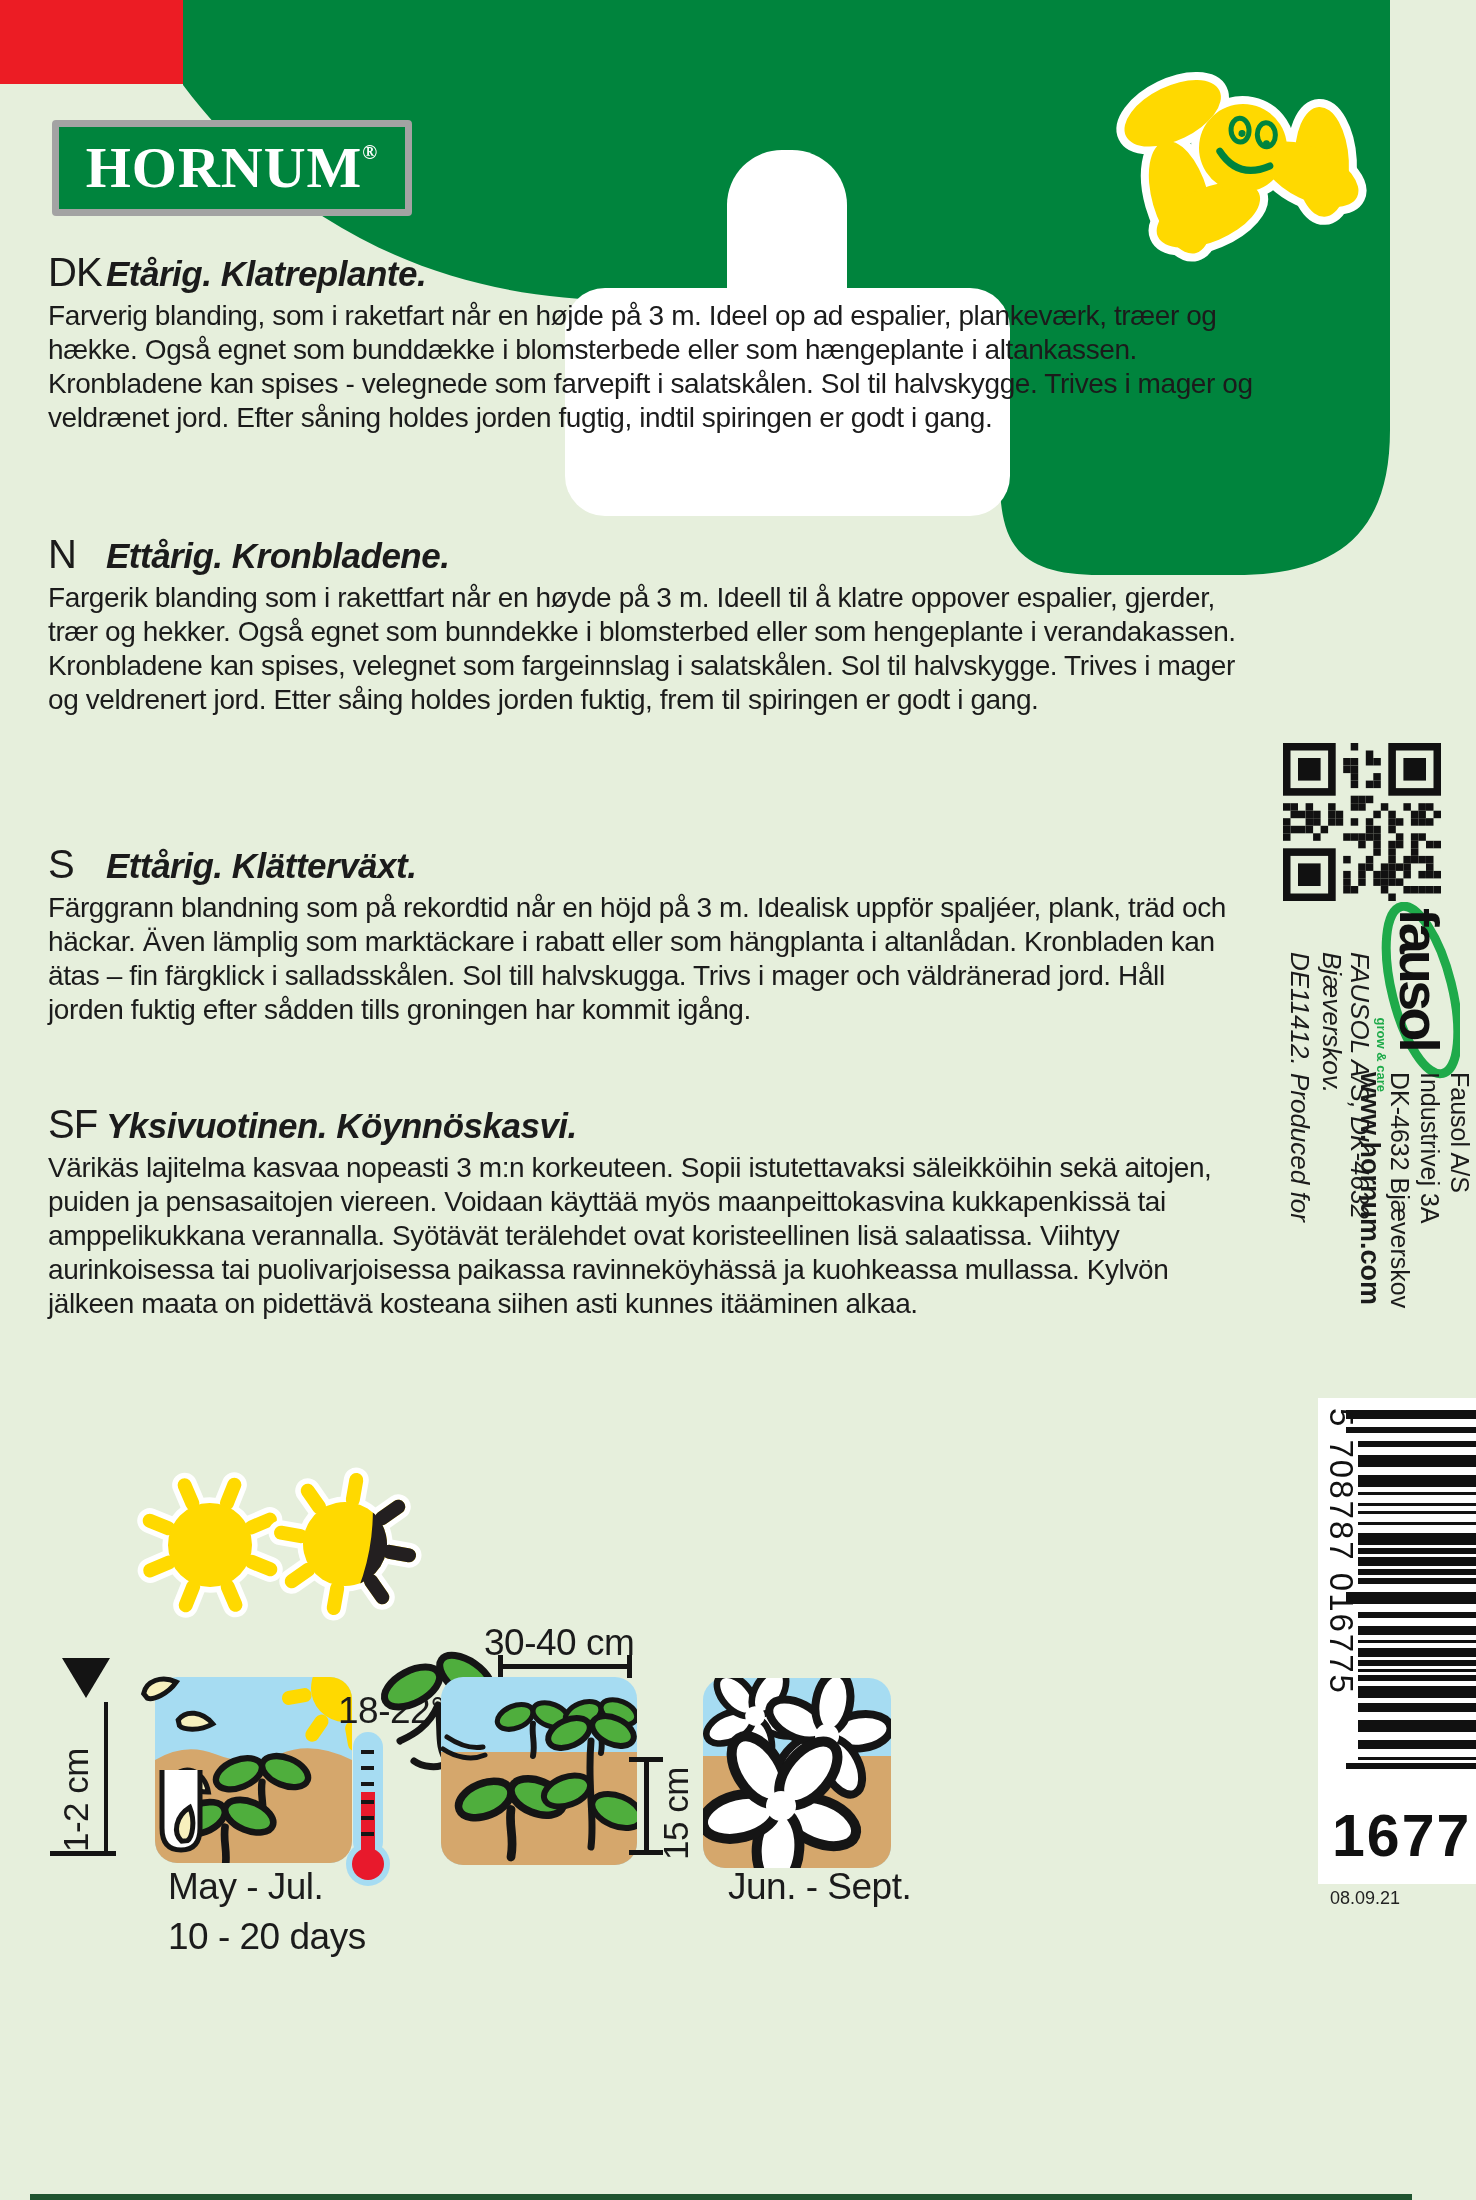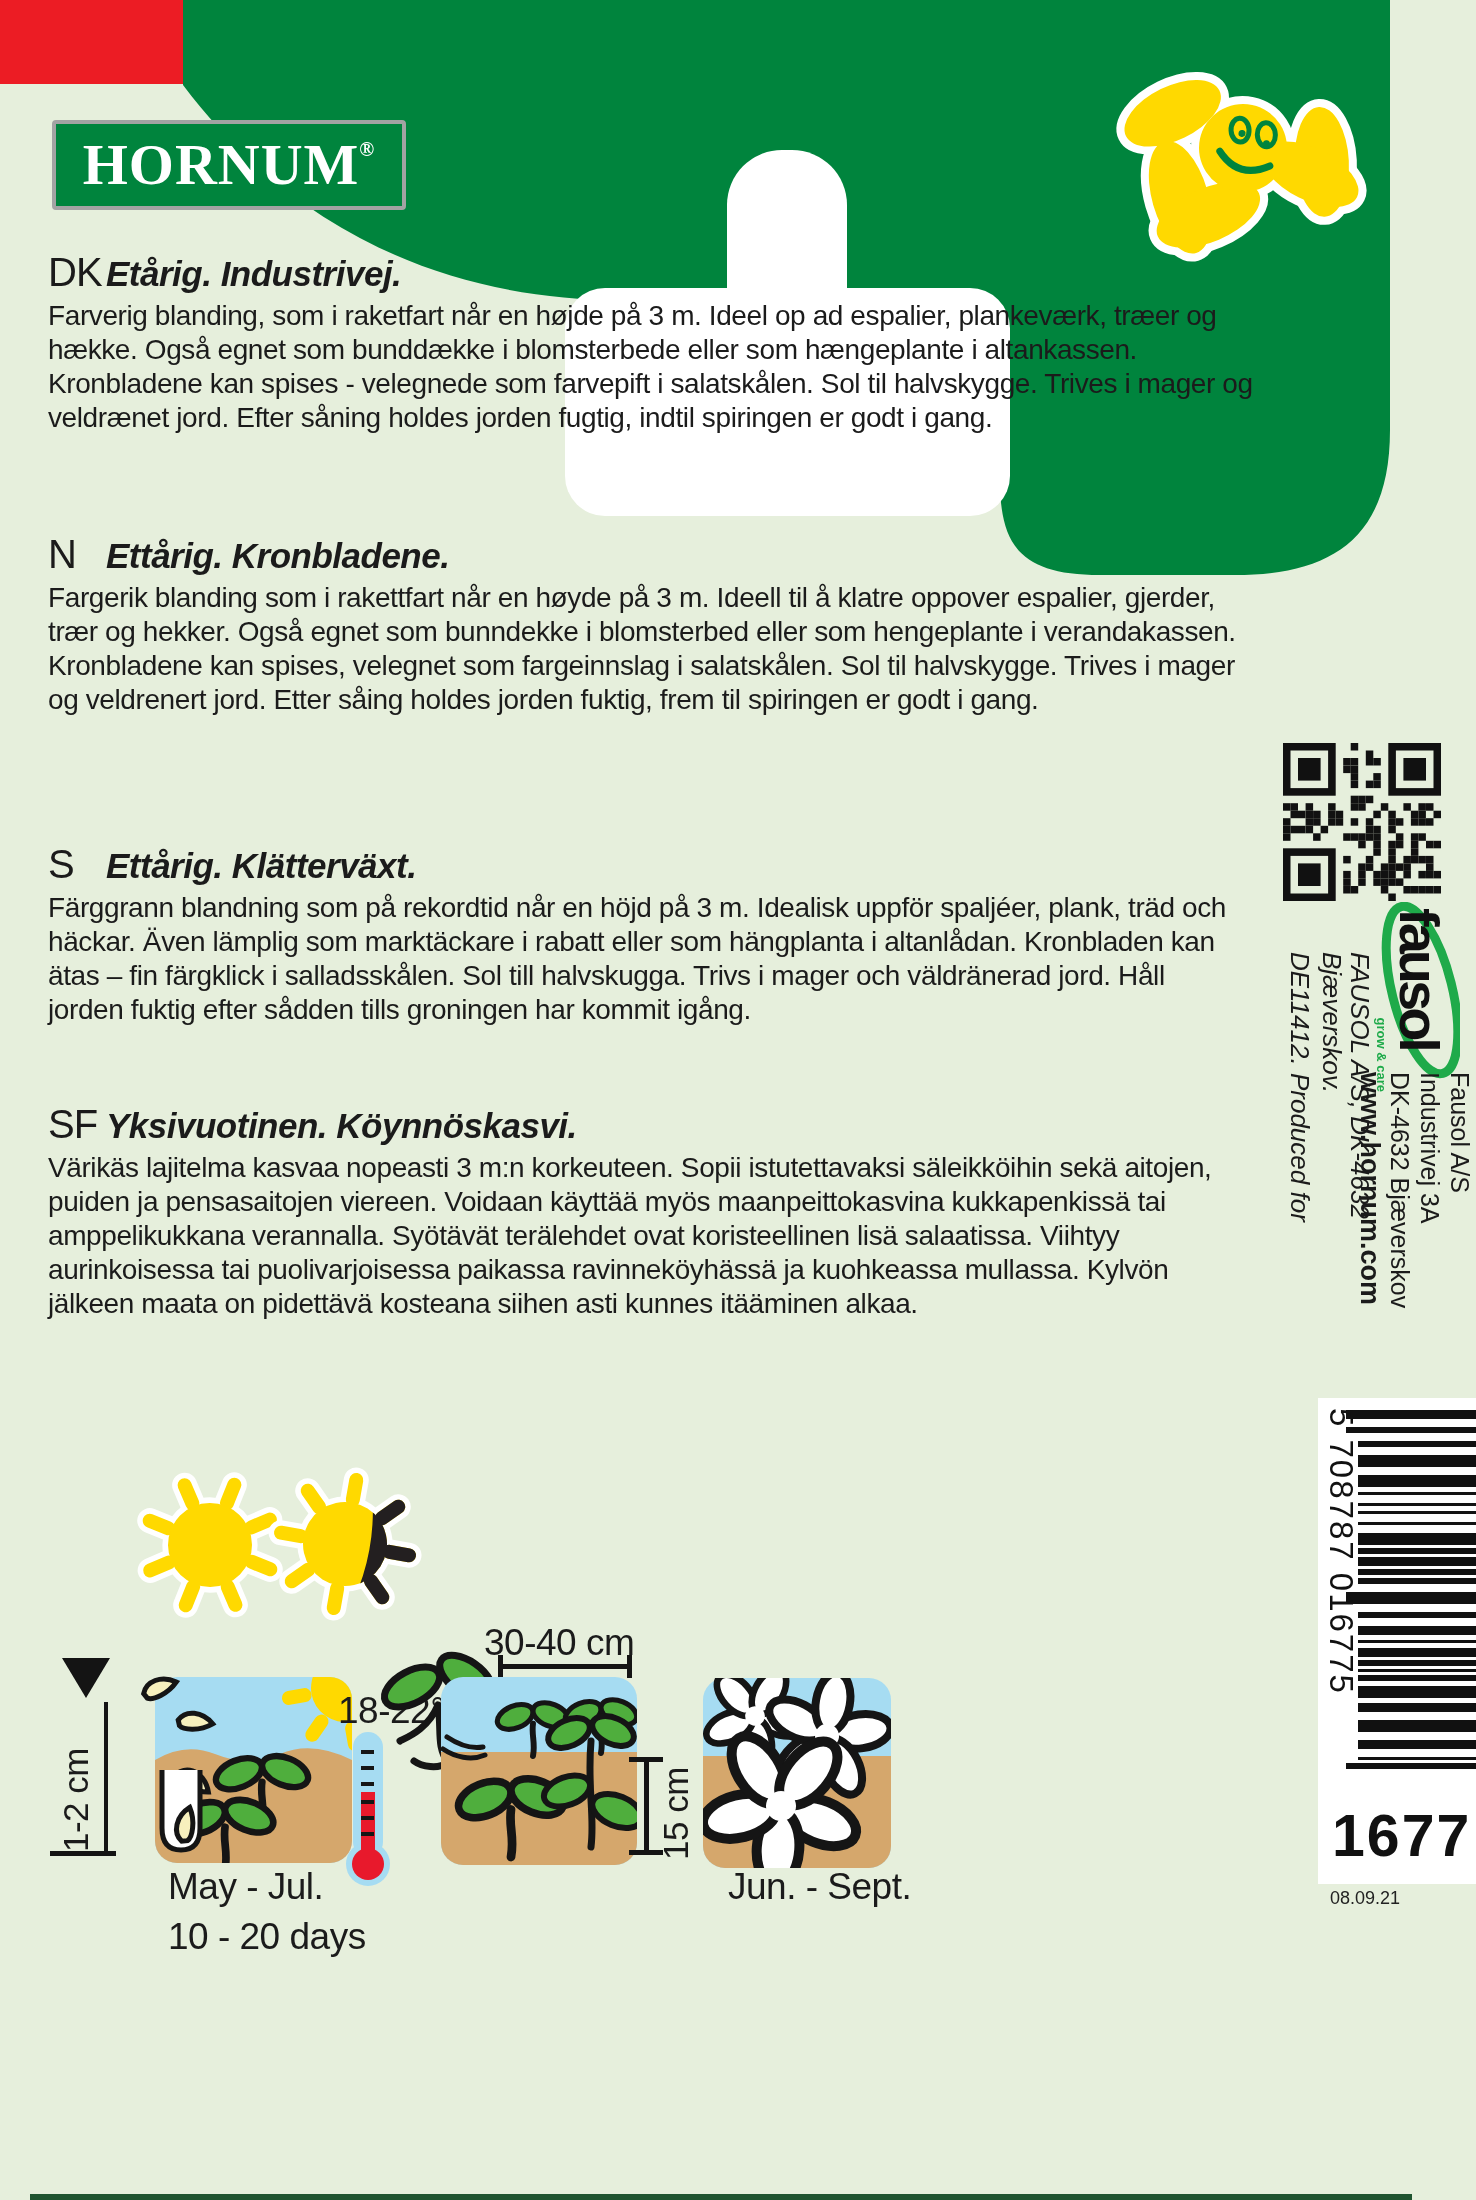--- a/index.html
+++ b/index.html
@@ -2,21 +2,21 @@
 <html><head>
 <meta charset="utf-8">
 <style>
   html,body{margin:0;padding:0;}
   .page{position:relative;width:1476px;height:2200px;background:#e6efdc;overflow:hidden;
         font-family:"Liberation Sans",sans-serif;color:#1b1b1b;}
   .abs{position:absolute;}
   
   .red-corner{left:0;top:0;width:183px;height:84px;background:#ec1c24;}
   .hornum-box{left:52px;top:120px;width:346px;height:82px;background:#00843d;
-      border:4px solid #a3a3a3;border-radius:4px;display:flex;align-items:center;justify-content:center;}
+      border:7px solid #a3a3a3;border-radius:4px;display:flex;align-items:center;justify-content:center;}
   .hornum-text{font-family:"Liberation Serif",serif;font-weight:bold;color:#fff;font-size:58px;
       letter-spacing:1px;line-height:1;}
   .hornum-reg{font-family:"Liberation Serif",serif;color:#fff;font-size:20px;vertical-align:28px;font-weight:bold;}
   
   .section{left:48px;width:1208px;}
   .sec-head{display:flex;align-items:baseline;margin-bottom:4px;}
   .sec-code{font-weight:normal;font-size:40px;width:58px;flex:none;letter-spacing:-1px;}
   .sec-title{font-weight:bold;font-style:italic;font-size:35px;letter-spacing:-0.5px;}
   .sec-body{font-size:28px;line-height:34px;letter-spacing:-0.4px;}
   
@@ -86,21 +86,21 @@
     </g>
   </svg>
 
   <div class="abs hornum-box">
     <div class="hornum-text"><span>HORNUM</span><span class="hornum-reg">®</span></div>
   </div>
 
   <div class="abs section" style="top:250px">
     <div class="sec-head">
         <span class="sec-code">DK</span>
-        <span class="sec-title">Etårig. Industrivej.</span>
+        <span class="sec-title">Etårig. Klatreplante.</span>
       </div>
     <div class="sec-body">Farverig blanding, som i raketfart når en højde på 3 m. Ideel op ad espalier, plankeværk, træer og hække. Også egnet som bunddække i blomsterbede eller som hængeplante i altankassen. Kronbladene kan spises - velegnede som farvepift i salatskålen. Sol til halvskygge. Trives i mager og veldrænet jord. Efter såning holdes jorden fugtig, indtil spiringen er godt i gang.</div>
   </div>
 
   <div class="abs section" style="top:532px">
     <div class="sec-head">
         <span class="sec-code">N</span>
         <span class="sec-title">Ettårig. Kronbladene.</span>
       </div>
     <div class="sec-body">Fargerik blanding som i rakettfart når en høyde på 3 m. Ideell til å klatre oppover espalier, gjerder, trær og hekker. Også egnet som bunndekke i blomsterbed eller som hengeplante i verandakassen. Kronbladene kan spises, velegnet som fargeinnslag i salatskålen. Sol til halvskygge. Trives i mager og veldrenert jord. Etter såing holdes jorden fuktig, frem til spiringen er godt i gang.</div>

